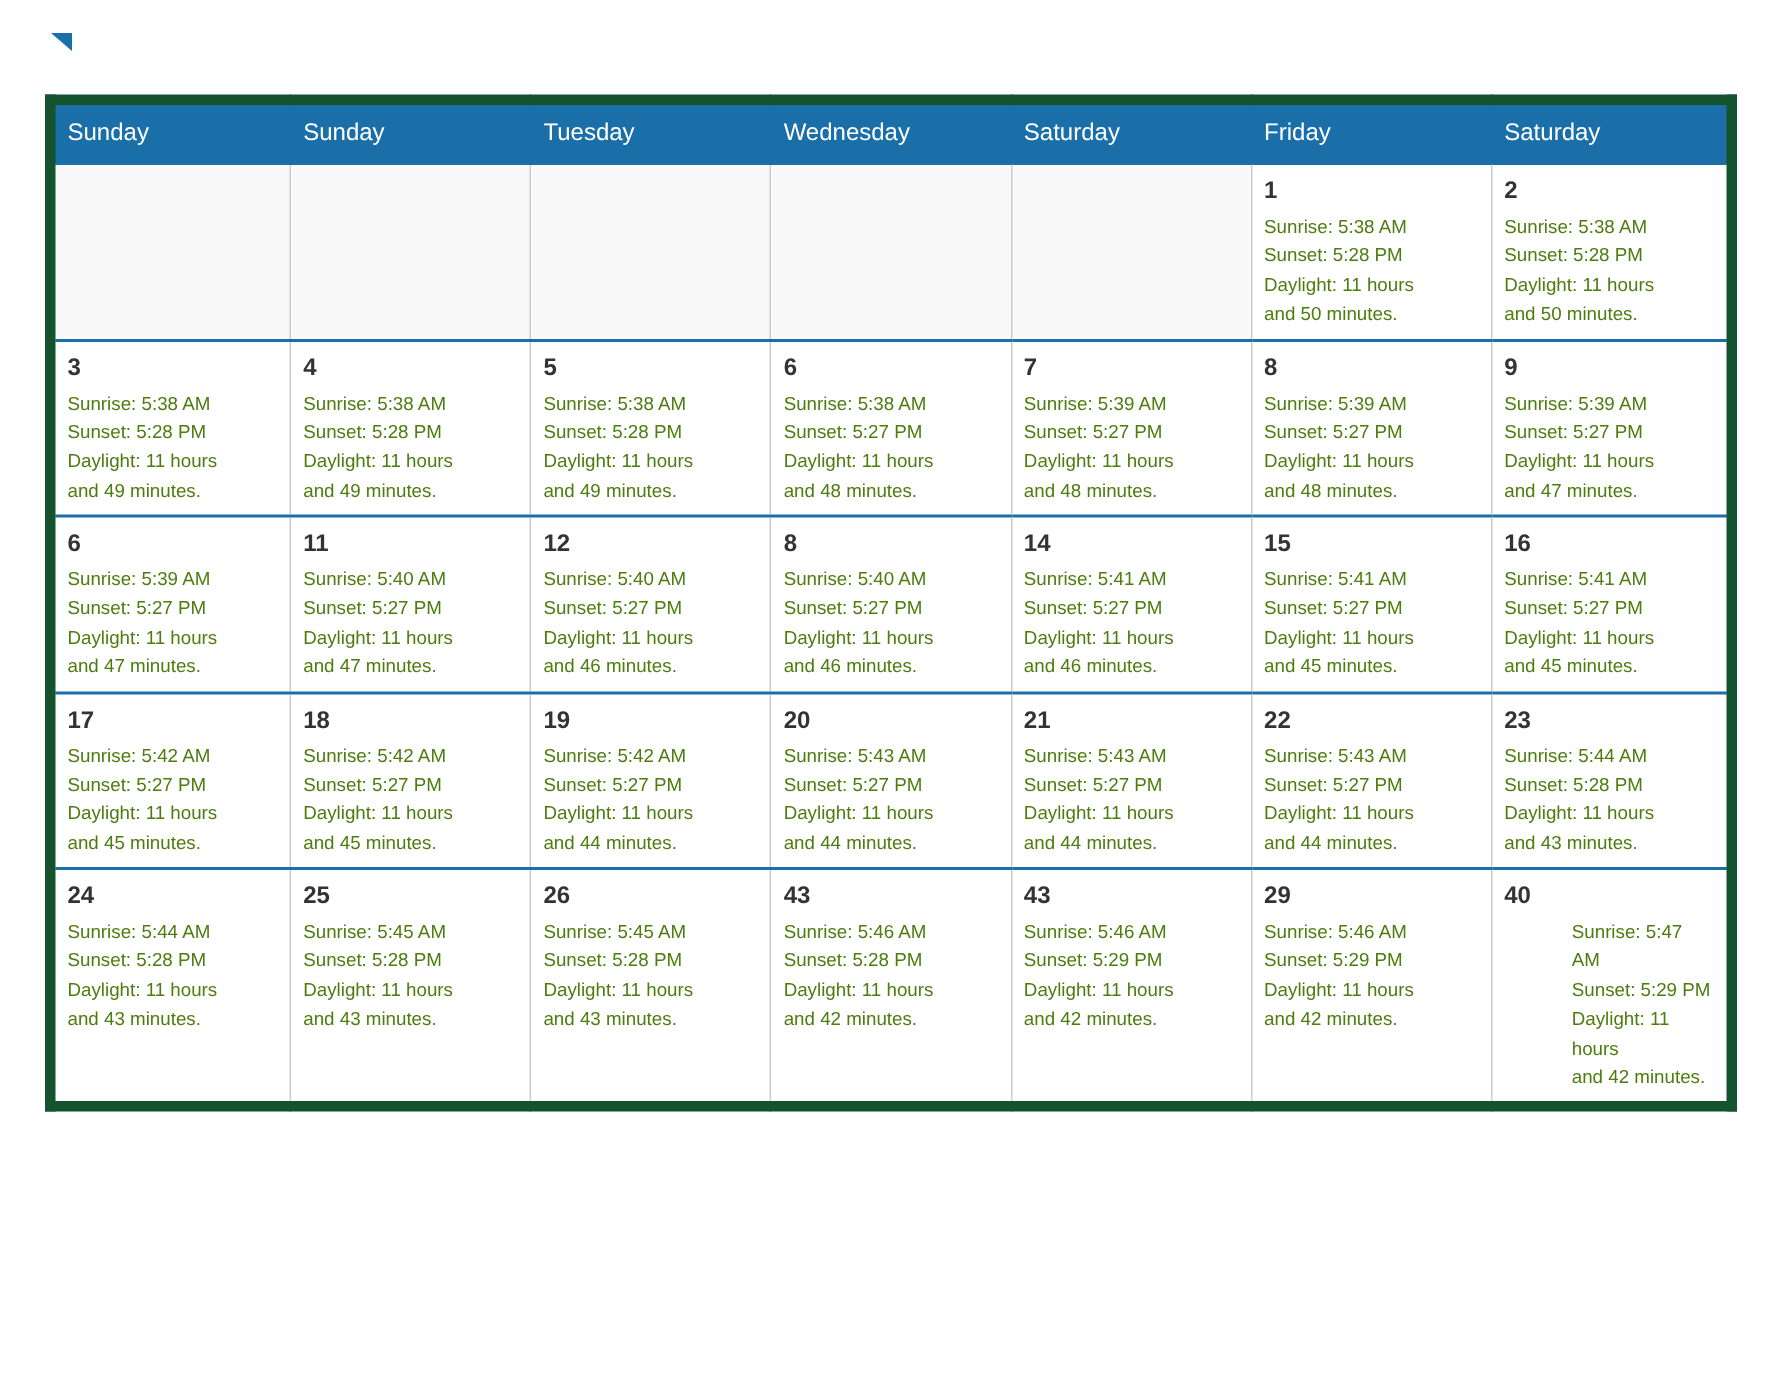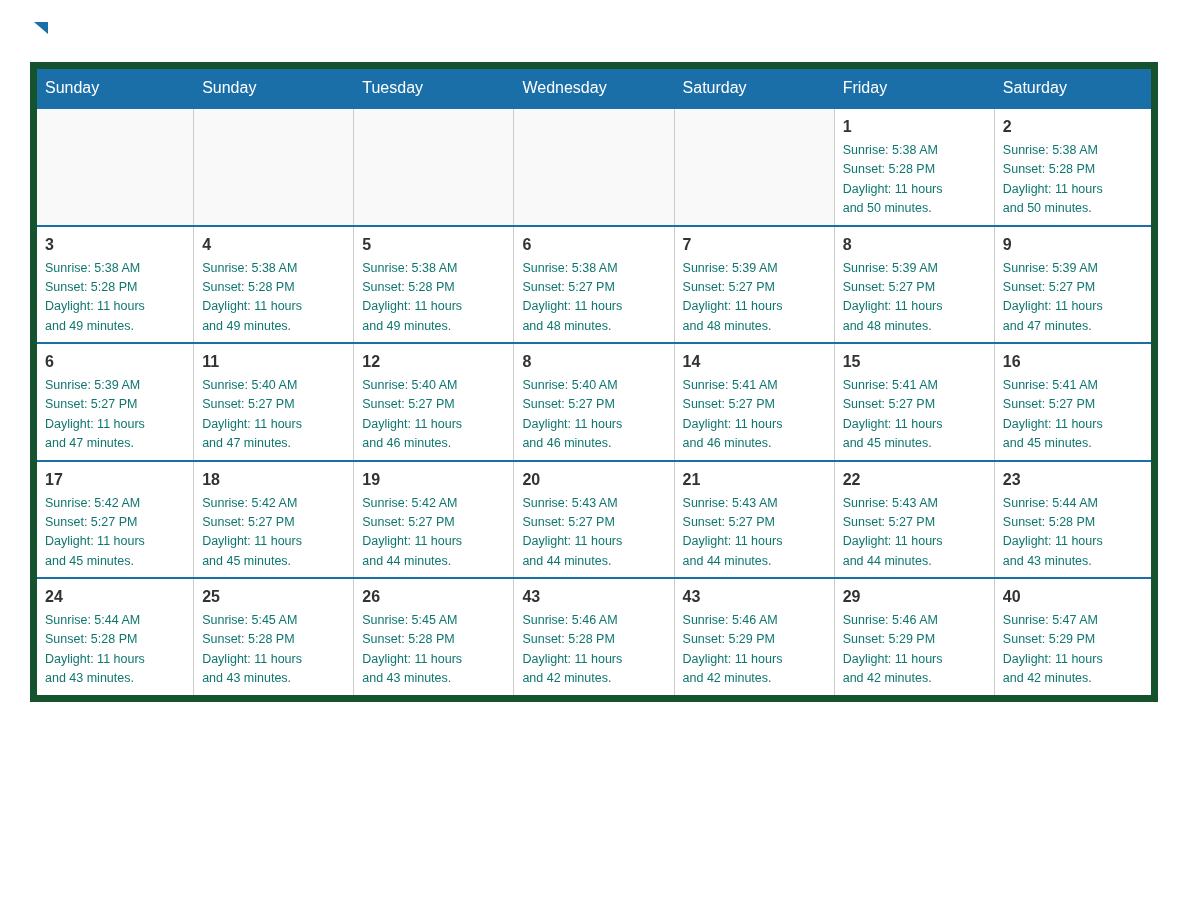--- a/index.html
+++ b/index.html
@@ -63,21 +63,21 @@
       border-top: 2px solid #1a6fa8;
     }
     .day-number {
       font-size: 16px;
       font-weight: bold;
       color: #333;
       display: block;
       margin-bottom: 2px;
     }
     .day-info {
-      color: #0f766e;
+      color: #4d7c0f;
       font-size: 12.5px;
       line-height: 1.55;
     }
     .empty-cell {
       background: #f9f9f9;
     }
     .logo-wrapper {
       display: flex;
       align-items: center;
       gap: 0;
@@ -346,20 +346,20 @@
         </td>
         <td>
           <span class="day-number">29</span>
           <div class="day-info" style="white-space: pre-line;">Sunrise: 5:46 AM
 Sunset: 5:29 PM
 Daylight: 11 hours
 and 42 minutes.</div>
         </td>
         <td>
           <span class="day-number">40</span>
-          <div class="day-info" style="white-space: pre-line;">Sunrise: 5:47 AM
+          <div class="day-info" style="white-space: pre-line; margin-left: 45px;">Sunrise: 5:47 AM
 Sunset: 5:29 PM
 Daylight: 11 hours
 and 42 minutes.</div>
         </td>
       </tr>
     </tbody>
 </table>
 
 </body></html>

